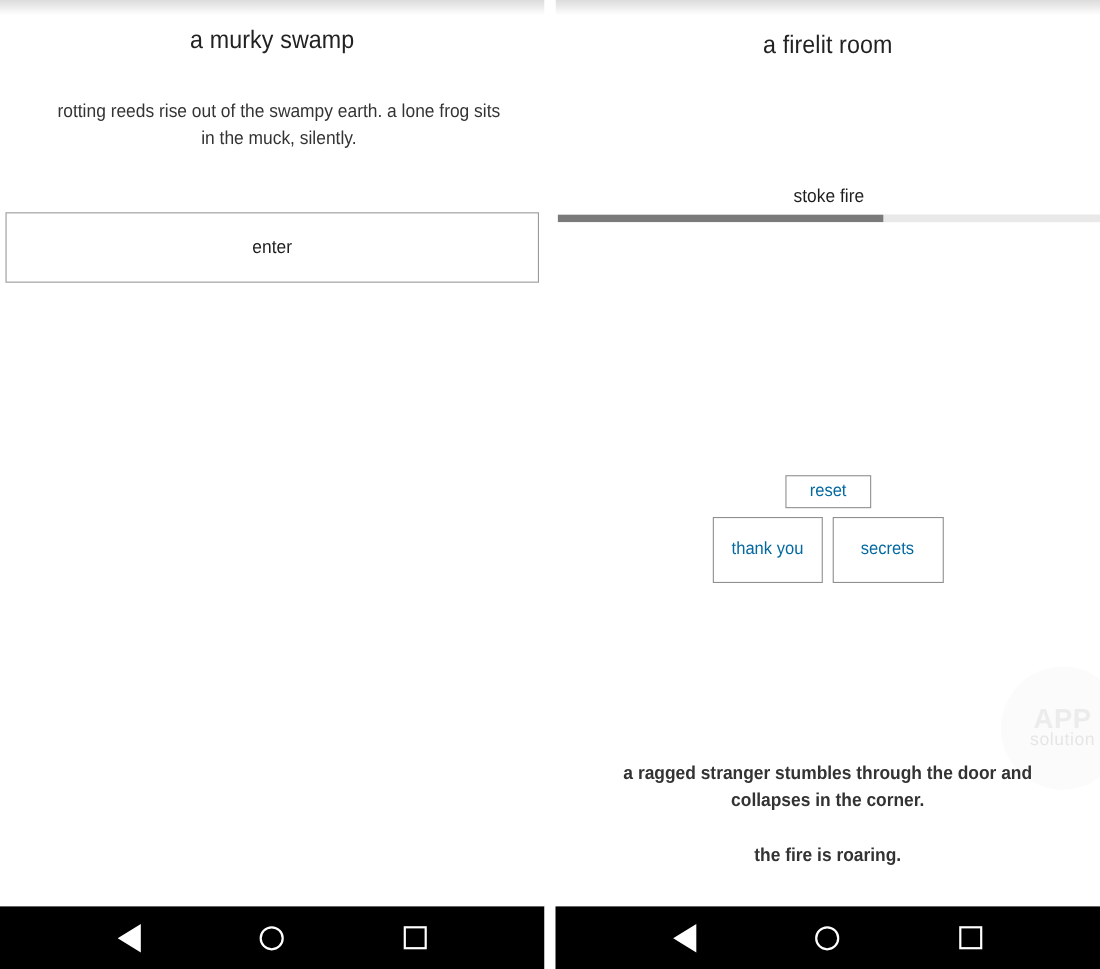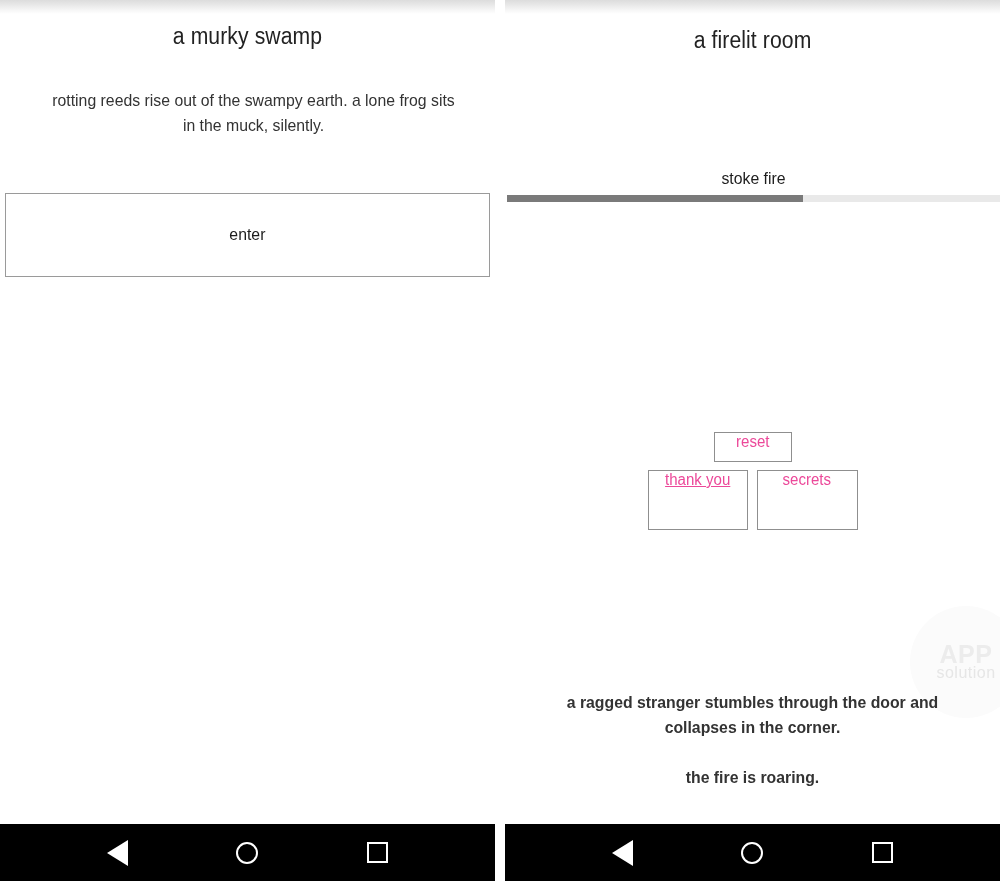--- a/index.html
+++ b/index.html
@@ -79,21 +79,21 @@
   
   .big-buttons {
     position: absolute;
     left: 5px;
     right: 5px;
     top: 193px;
   }
   .big-button {
     box-sizing: border-box;
     width: 100%;
-    height: 84px;
+    height: 64px;
     border: 1px solid #9a9a9a;
     background: #ffffff;
     display: flex;
     align-items: center;
     justify-content: center;
     font-size: 17px;
     color: #1d1d1d;
     margin-bottom: 8px;
     cursor: pointer;
     font-family: "Liberation Sans", "DejaVu Sans", sans-serif;
@@ -137,38 +137,39 @@
     left: 0;
     right: 0;
     display: flex;
     justify-content: center;
   }
   .small-button {
     box-sizing: border-box;
     border: 1px solid #8f8f8f;
     background: #ffffff;
     display: flex;
+    align-items: center;
     justify-content: center;
     font-size: 16px;
-    color: #ec4899;
+    color: #0369a1;
     cursor: pointer;
     font-family: "Liberation Sans", "DejaVu Sans", sans-serif;
   }
   .small-button span { transform: scaleX(0.94); display: inline-block; }
   .btn-reset  { width: 78px;  height: 30px; }
   .pair-row {
     position: absolute;
     top: 470px;
     left: 0;
     right: 0;
     display: flex;
     justify-content: center;
     gap: 9px;
   }
-  .btn-thankyou { width: 100px; height: 60px; text-decoration: underline; }
+  .btn-thankyou { width: 100px; height: 60px; }
   .btn-secrets  { width: 101px; height: 60px; }
 
   
   .watermark {
     position: absolute;
     right: -22px;
     top: 606px;
     width: 112px;
     height: 112px;
     border-radius: 50%;

